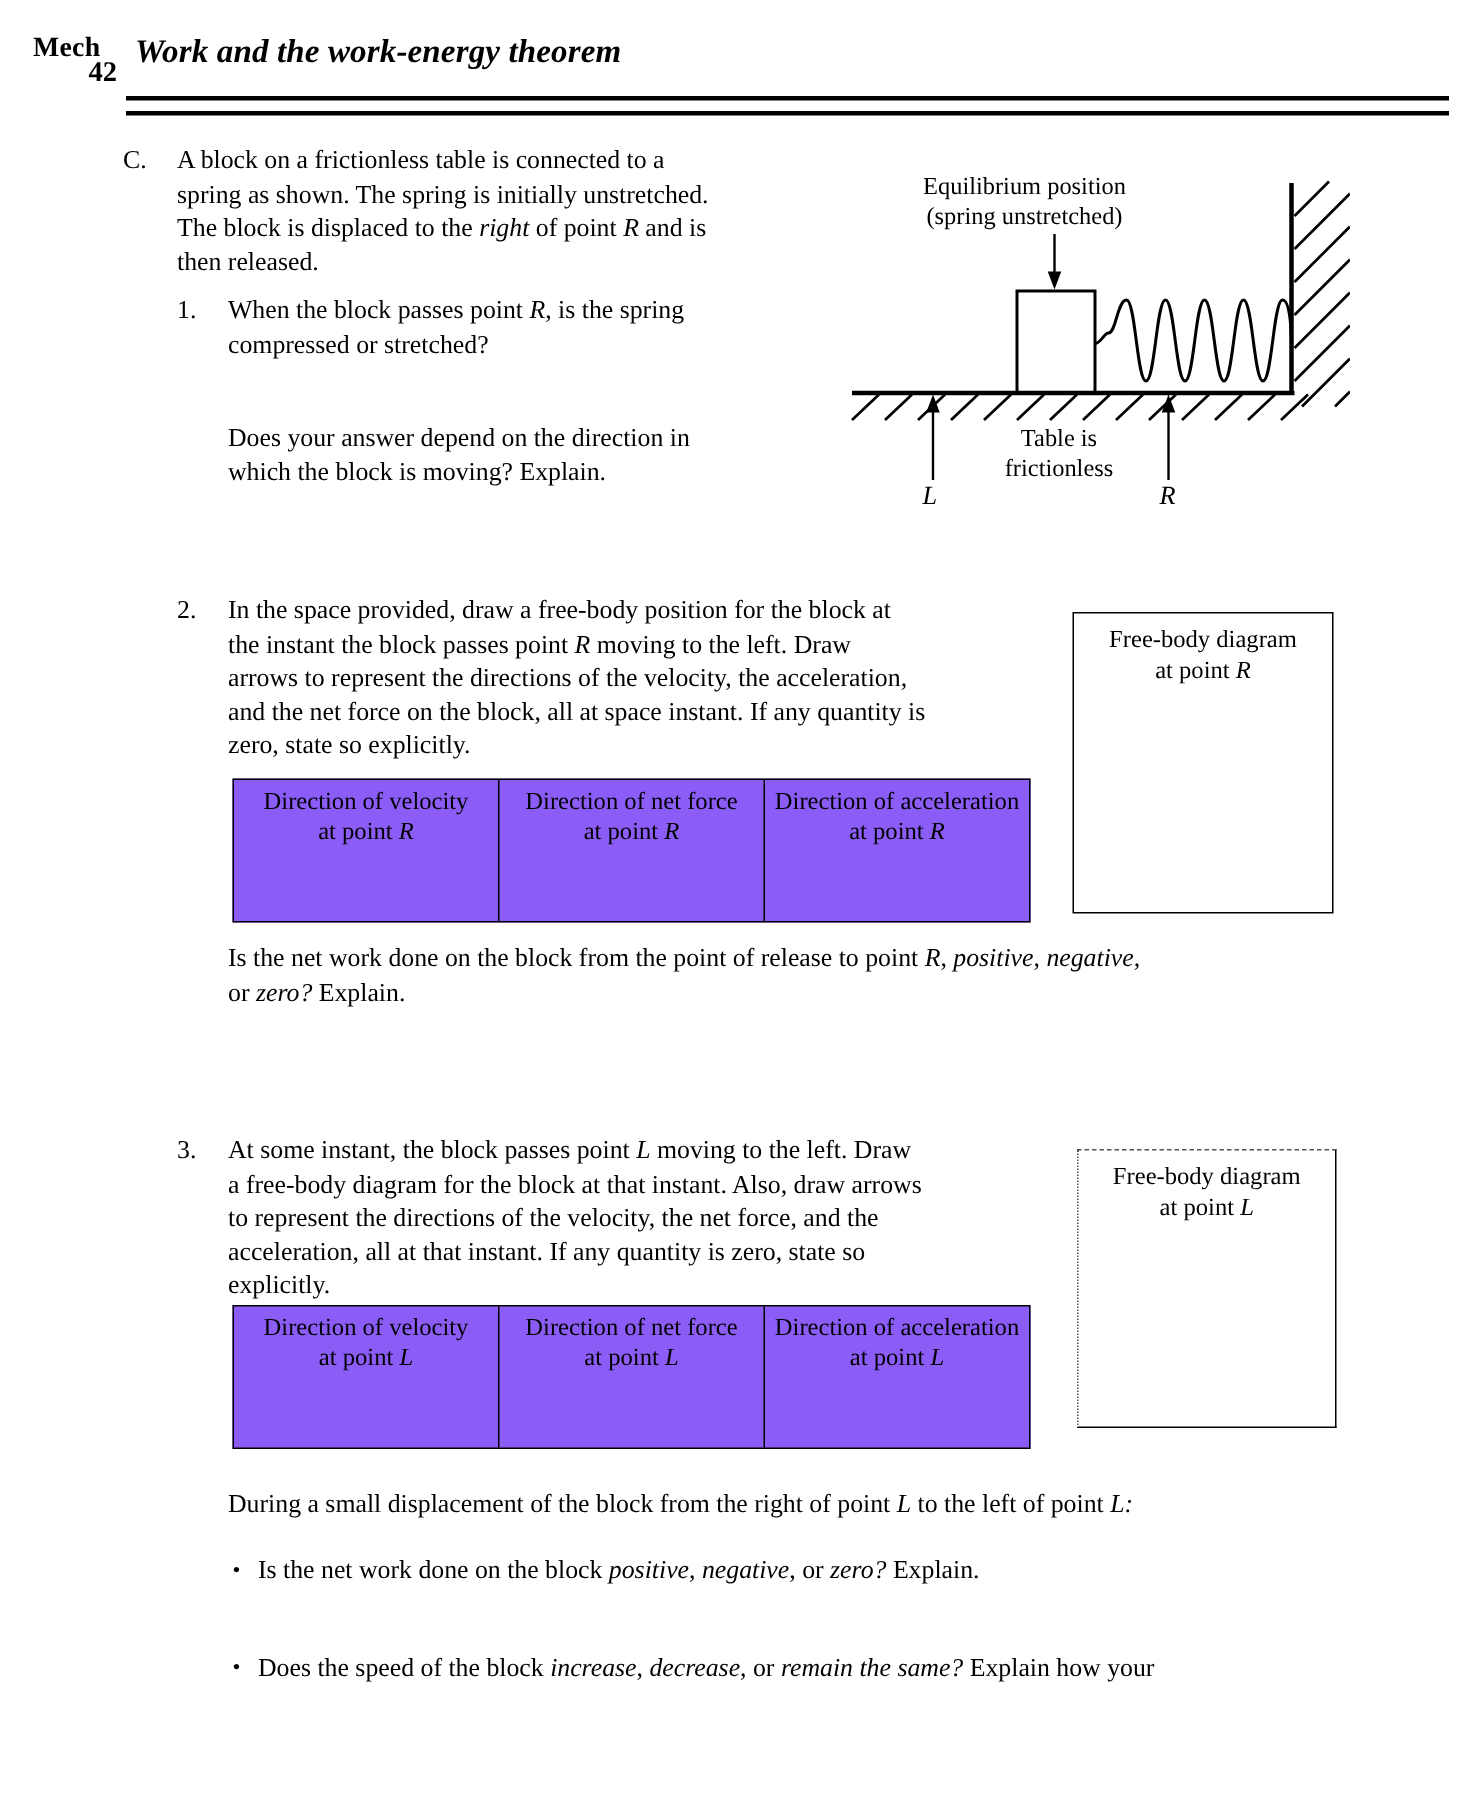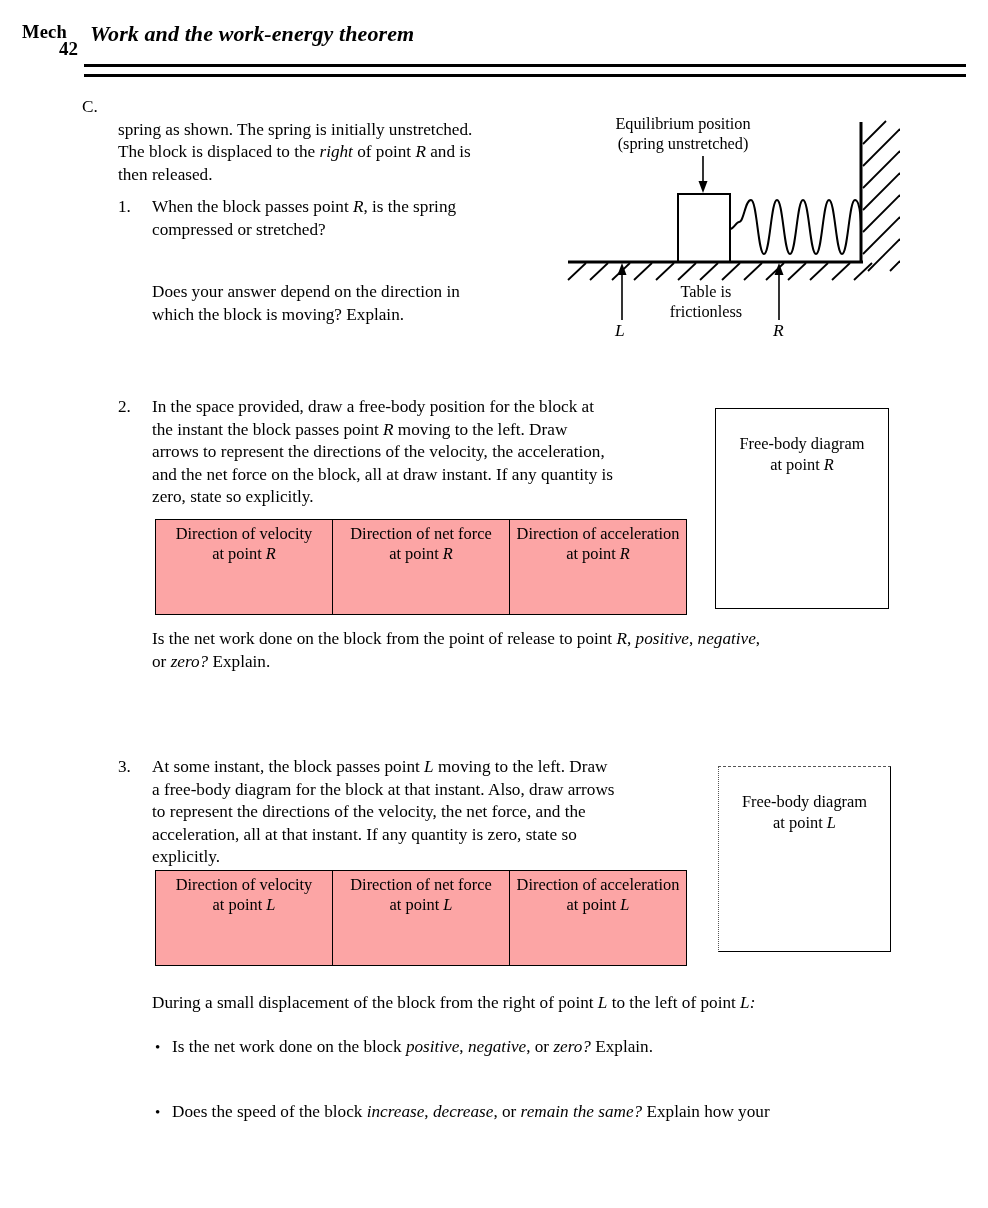--- a/index.html
+++ b/index.html
@@ -91,41 +91,41 @@
     font-size: 17.5px;
     font-style: italic;
   }
 
   
   .ans-table {
     position: absolute;
     border: 1.6px solid #000;
     display: flex;
     box-sizing: border-box;
-    background: #fca5a5;
+    background: #8b5cf6;
   }
   .ans-cell {
     flex: 1 1 0;
     border-right: 1.4px solid #000;
     box-sizing: border-box;
     padding-top: 4px;
     text-align: center;
     font-size: 16.4px;
     line-height: 20px;
   }
   .ans-cell:last-child { border-right: none; }
   .ans-cell .l2 { display: block; }
 
   
   .fbd-box {
     position: absolute;
     border: 1.6px solid #000;
     box-sizing: border-box;
     text-align: center;
-    padding-top: 25px;
+    padding-top: 7px;
     font-size: 16.4px;
     line-height: 20.5px;
     background: #fff;
   }
   .fbd-box.faint-left { border-left: 1.4px dotted #555; }
   .fbd-box.faint-top  { border-top: 1.4px dashed #555; }
 
   
   .bullet-dot {
     position: absolute;
@@ -138,21 +138,21 @@
 
 <div class="page-header">
   <div class="head-mech">Mech</div>
   <div class="head-pageno">42</div>
   <div class="head-title">Work and the work-energy theorem</div>
   <div class="head-rule"></div>
 </div>
 
 <div class="marker" style="left:82px; top:96px;">C.</div>
 <div class="para" style="left:118px; top:96px; width:420px;">
-  <br>
+  <span>A block on a frictionless table is connected to a</span><br>
   <span>spring as shown.  The spring is initially unstretched.</span><br>
   <span>The block is displaced to the </span><i>right</i><span> of point </span><i>R</i><span> and is</span><br>
   <span>then released.</span>
 </div>
 
 <div class="marker" style="left:118px; top:196px;">1.</div>
 <div class="para" style="left:152px; top:196px; width:400px;">
   <span>When the block passes point </span><i>R</i><span>, is the spring</span><br>
   <span>compressed or stretched?</span>
 </div>
@@ -243,21 +243,21 @@
 
   <div class="fig-label" style="left:59px; top:216px;">L</div>
   <div class="fig-label" style="left:217px; top:216px;">R</div>
 </div>
 
 <div class="marker" style="left:118px; top:396px;">2.</div>
 <div class="para" style="left:152px; top:396px; width:545px;">
   <span>In the space provided, draw a free-body position for the block at</span><br>
   <span>the instant the block passes point </span><i>R</i><span> moving to the left.  Draw</span><br>
   <span>arrows to represent the directions of the velocity, the acceleration,</span><br>
-  <span>and the net force on the block, all at draw instant.  If any quantity is</span><br>
+  <span>and the net force on the block, all at space instant.  If any quantity is</span><br>
   <span>zero, state so explicitly.</span>
 </div>
 
 <div class="fbd-box" style="left:715px; top:408px; width:174px; height:201px;">
   <span>Free-body diagram</span><br>
   <span><span>at point </span><i>R</i></span>
 </div>
 
 <div class="ans-table" style="left:155px; top:519px; width:532px; height:96px;">
   <div class="ans-cell">

